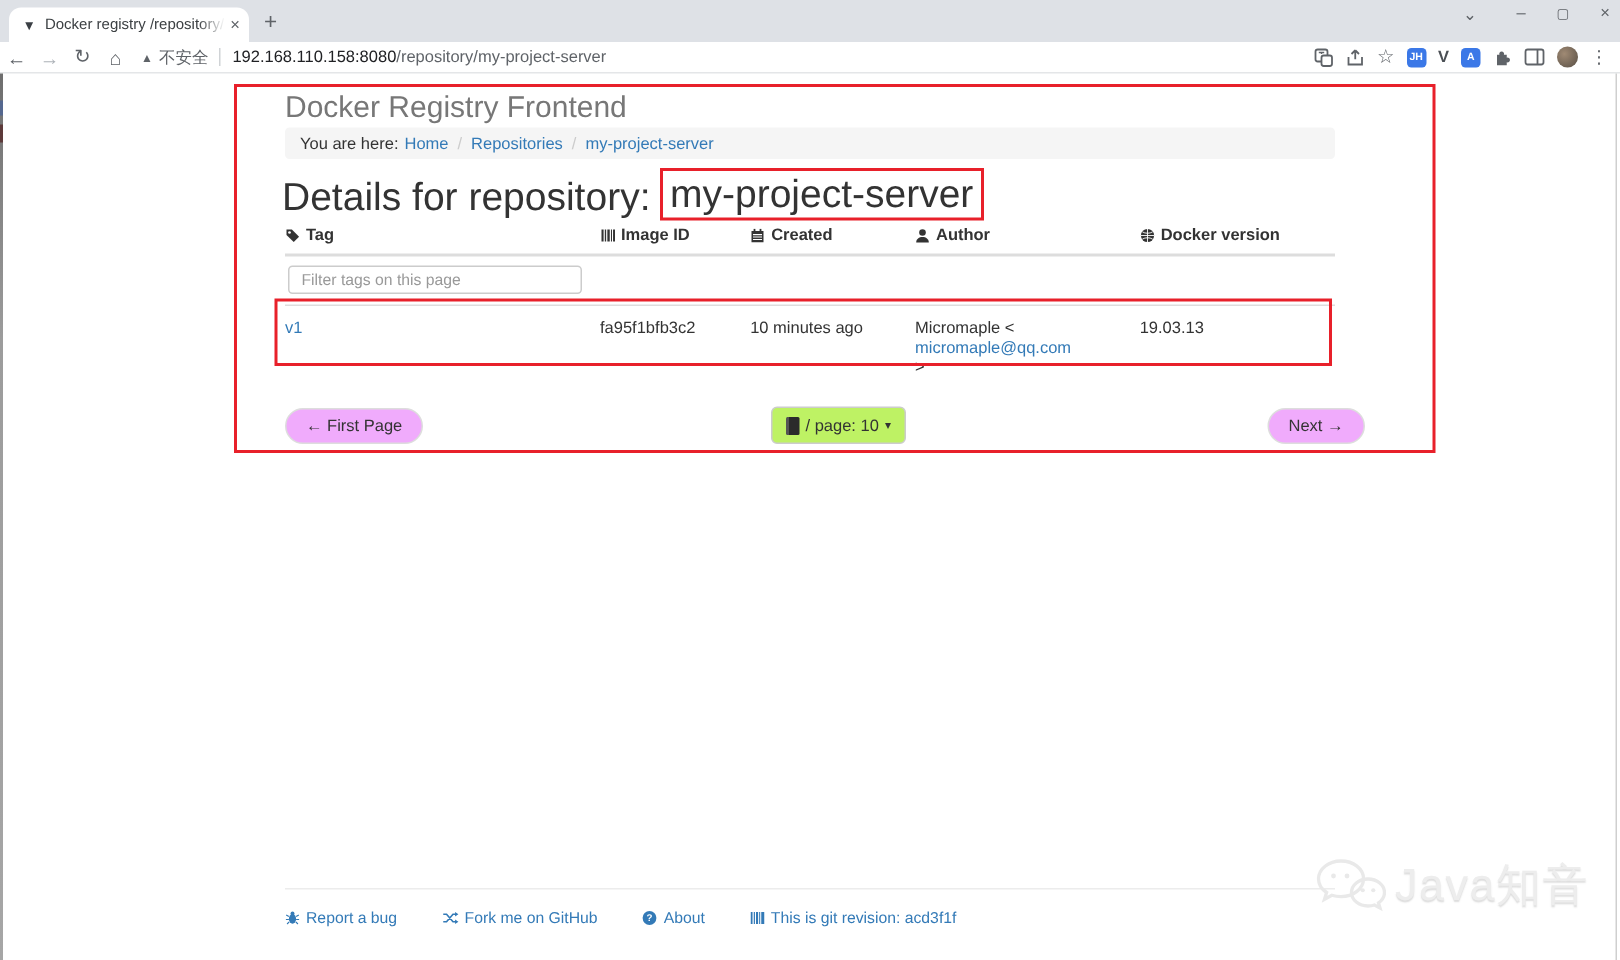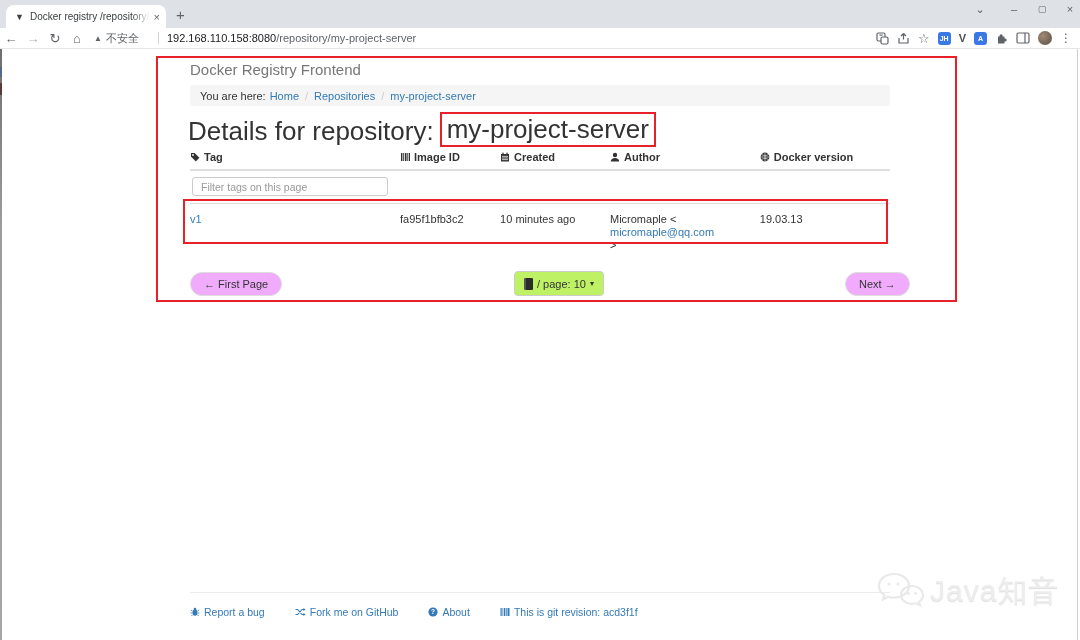--- a/index.html
+++ b/index.html
@@ -18,21 +18,21 @@
   #newtab { left:176px; top:6px; font-size:15px; color:#5f6368; }
   .winctl { top:1px; height:16px; font-size:11px; color:#5f6368; display:flex; align-items:center; justify-content:center; width:28px; }
   #wc-chevron { left:966px; } #wc-min { left:1000px; } #wc-max { left:1028px; font-size:9px; } #wc-close { left:1056px; }
 
   #toolbar { left:0; top:28px; width:1080px; height:21px; background:#fff;
     border-bottom:1px solid #e4e6e8; display:flex; align-items:center; }
   .tbi { font-size:13px; color:#5f6368; width:22px; text-align:center; flex:0 0 auto; }
   .tbi.dis { color:#aeb3b9; }
   #addr { display:flex; align-items:center; font-size:11px; margin-left:6px; flex:1 1 auto; min-width:0; }
   #addr .warn-tri { font-size:8px; color:#5f6368; margin-right:4px; }
-  #addr .warn-txt { color:#5f6368; margin-right:19px; }
+  #addr .warn-txt { color:#5f6368; margin-right:7px; }
   #addr .sep { width:1px; height:12px; background:#d0d3d6; margin-right:8px; }
   #addr .host { color:#202124; }
   #addr .path { color:#5f6368; }
   #tb-right { display:flex; align-items:center; gap:8px; padding-right:8px; }
   .badge { width:13px; height:13px; border-radius:3px; background:#3b78e7; color:#fff;
     font-size:7px; font-weight:bold; display:flex; align-items:center; justify-content:center; }
   .vicon { font-size:11px; font-weight:bold; color:#4a4f54; }
   #avatar { width:14px; height:14px; border-radius:50%;
     background:radial-gradient(circle at 35% 35%, #a08a74, #574e44); }
   .kebab { font-size:12px; color:#5f6368; }
@@ -44,21 +44,21 @@
   #left-strip .seg1 { position:absolute; left:0; top:18px; width:2px; height:10px; background:#55688f; }
   #left-strip .seg2 { position:absolute; left:0; top:34px; width:2px; height:12px; background:#5d3a3a; }
   #right-edge { left:1077px; top:49px; width:1px; height:591px; background:#cfcfcf; }
 
   
   .redbox { border:2px solid #e8202a; pointer-events:none; }
   #anno-outer { left:156px; top:56px; width:801px; height:246px; }
   #anno-row { left:183px; top:199px; width:705px; height:45px; }
 
   
-  #brand { left:190px; top:61px; font-size:15px; color:#777; }
+  #brand { left:190px; top:61px; font-size:20px; color:#777; }
   #breadcrumb { left:190px; top:85px; width:700px; height:21px; background:#f5f5f5;
     border-radius:3px; font-size:11px; display:flex; align-items:center; padding:0 10px; color:#333; }
   #breadcrumb a { color:#337ab7; text-decoration:none; margin:0 4px; }
   #breadcrumb .bsep { color:#ccc; margin:0 2px; }
   #h1 { left:188px; top:112px; font-size:26px; color:#333; display:flex; align-items:flex-end; }
   #h1 .repo { border:2px solid #e8202a; padding:0 5px; margin-left:6px; }
 
   #table { left:190px; top:151px; width:700px; font-size:11px; color:#333; }
   .trow { display:flex; }
   .c1{width:30%;} .c2{width:14.3%;} .c3{width:15.7%;} .c4{width:21.4%;} .c5{width:18.6%;}
@@ -80,21 +80,21 @@
   #pg-size { left:514px; top:271px; height:25px; border:1px solid #ccc; border-radius:4px; background:#bef264;
     font-size:11px; color:#333; display:flex; align-items:center; gap:4px; padding:0 9px; }
   #pg-size .book { width:9px; height:12px; background:#2b2b2b; border-radius:1px;
     border-left:2px solid #555; }
   #pg-size .caret { font-size:8px; color:#333; }
 
   #footer-divider { left:190px; top:592px; width:700px; height:1px; background:#ececec; }
   #footer { left:190px; top:606px; width:700px; display:flex; justify-content:flex-start; gap:30px; }
   #footer .flink { display:flex; align-items:center; gap:4px; font-size:10.5px; color:#337ab7; }
 
-  #watermark { left:876px; top:570px; display:flex; align-items:center; gap:6px;
+  #watermark { left:876px; top:570px; display:flex; gap:6px;
     color:#ededed; text-shadow:0 1px 1px rgba(120,120,120,0.25); }
   #watermark .wm-text { font-size:30px; letter-spacing:1px; }
 </style>
 </head>
 <body>
 
 <div class="abs" id="tabstrip">
   <div class="abs" id="tab">
     <span class="fav">▼</span>
     <span class="ttl">Docker registry /repository/my</span>

